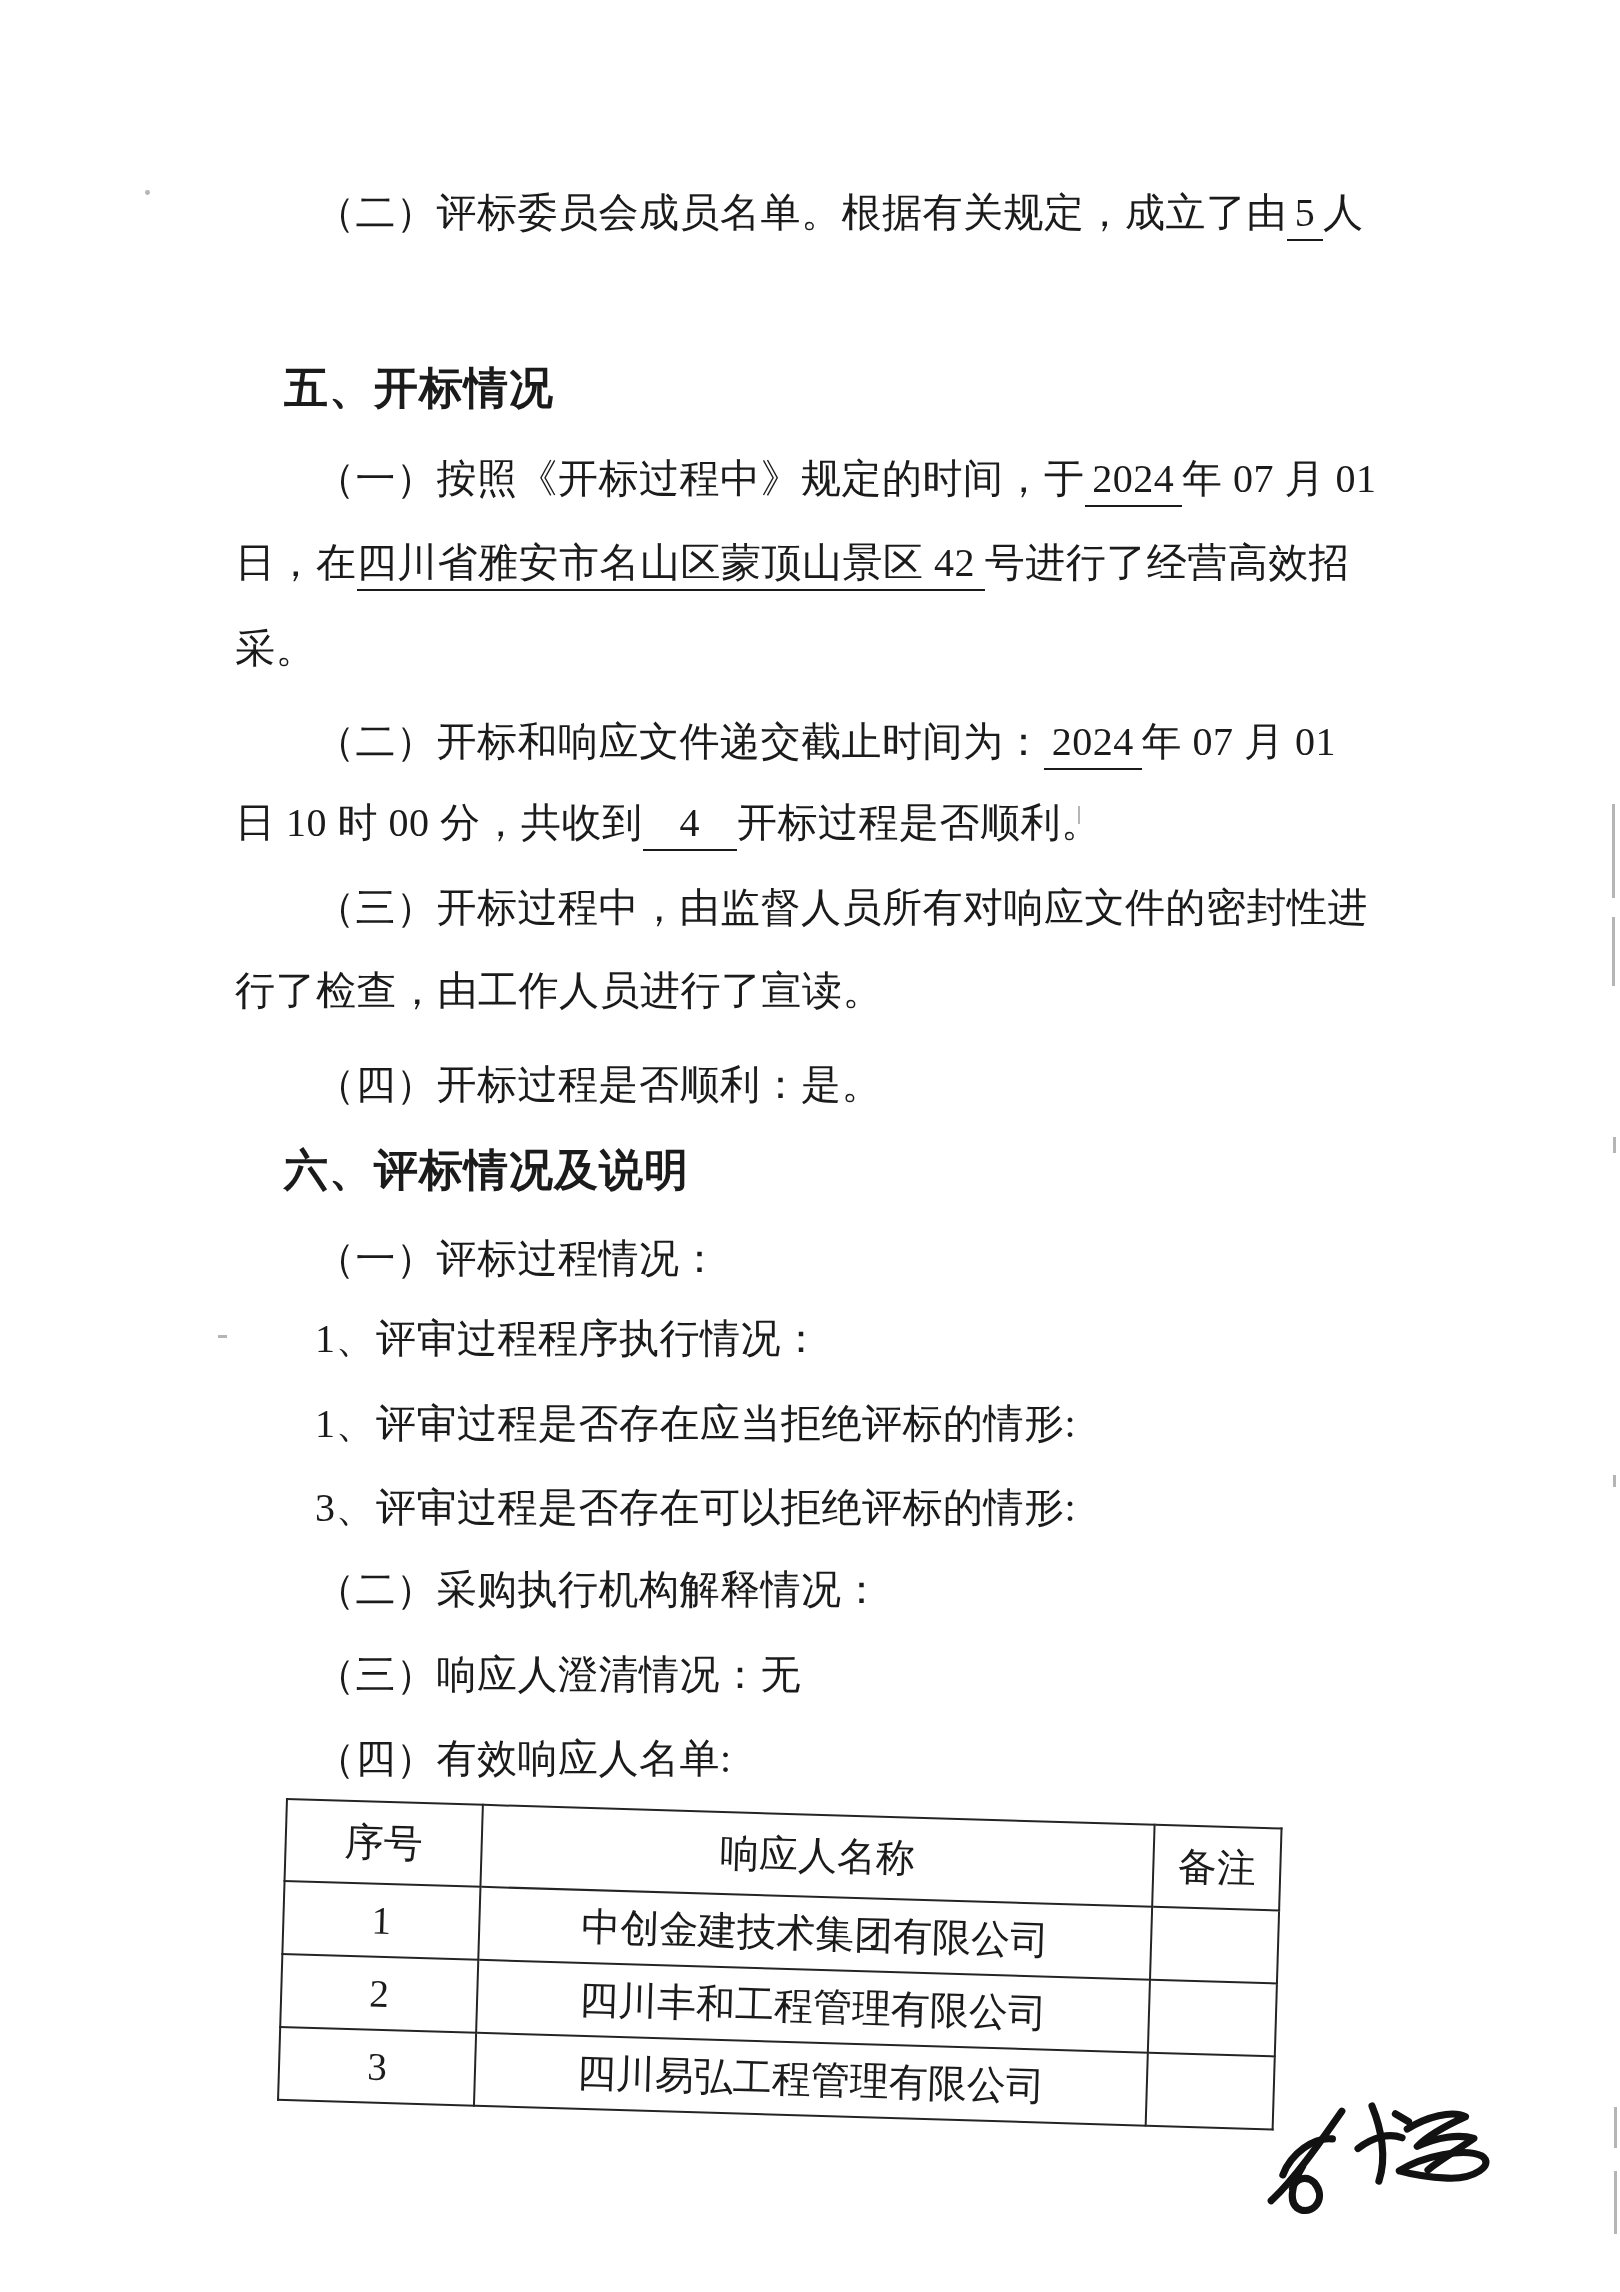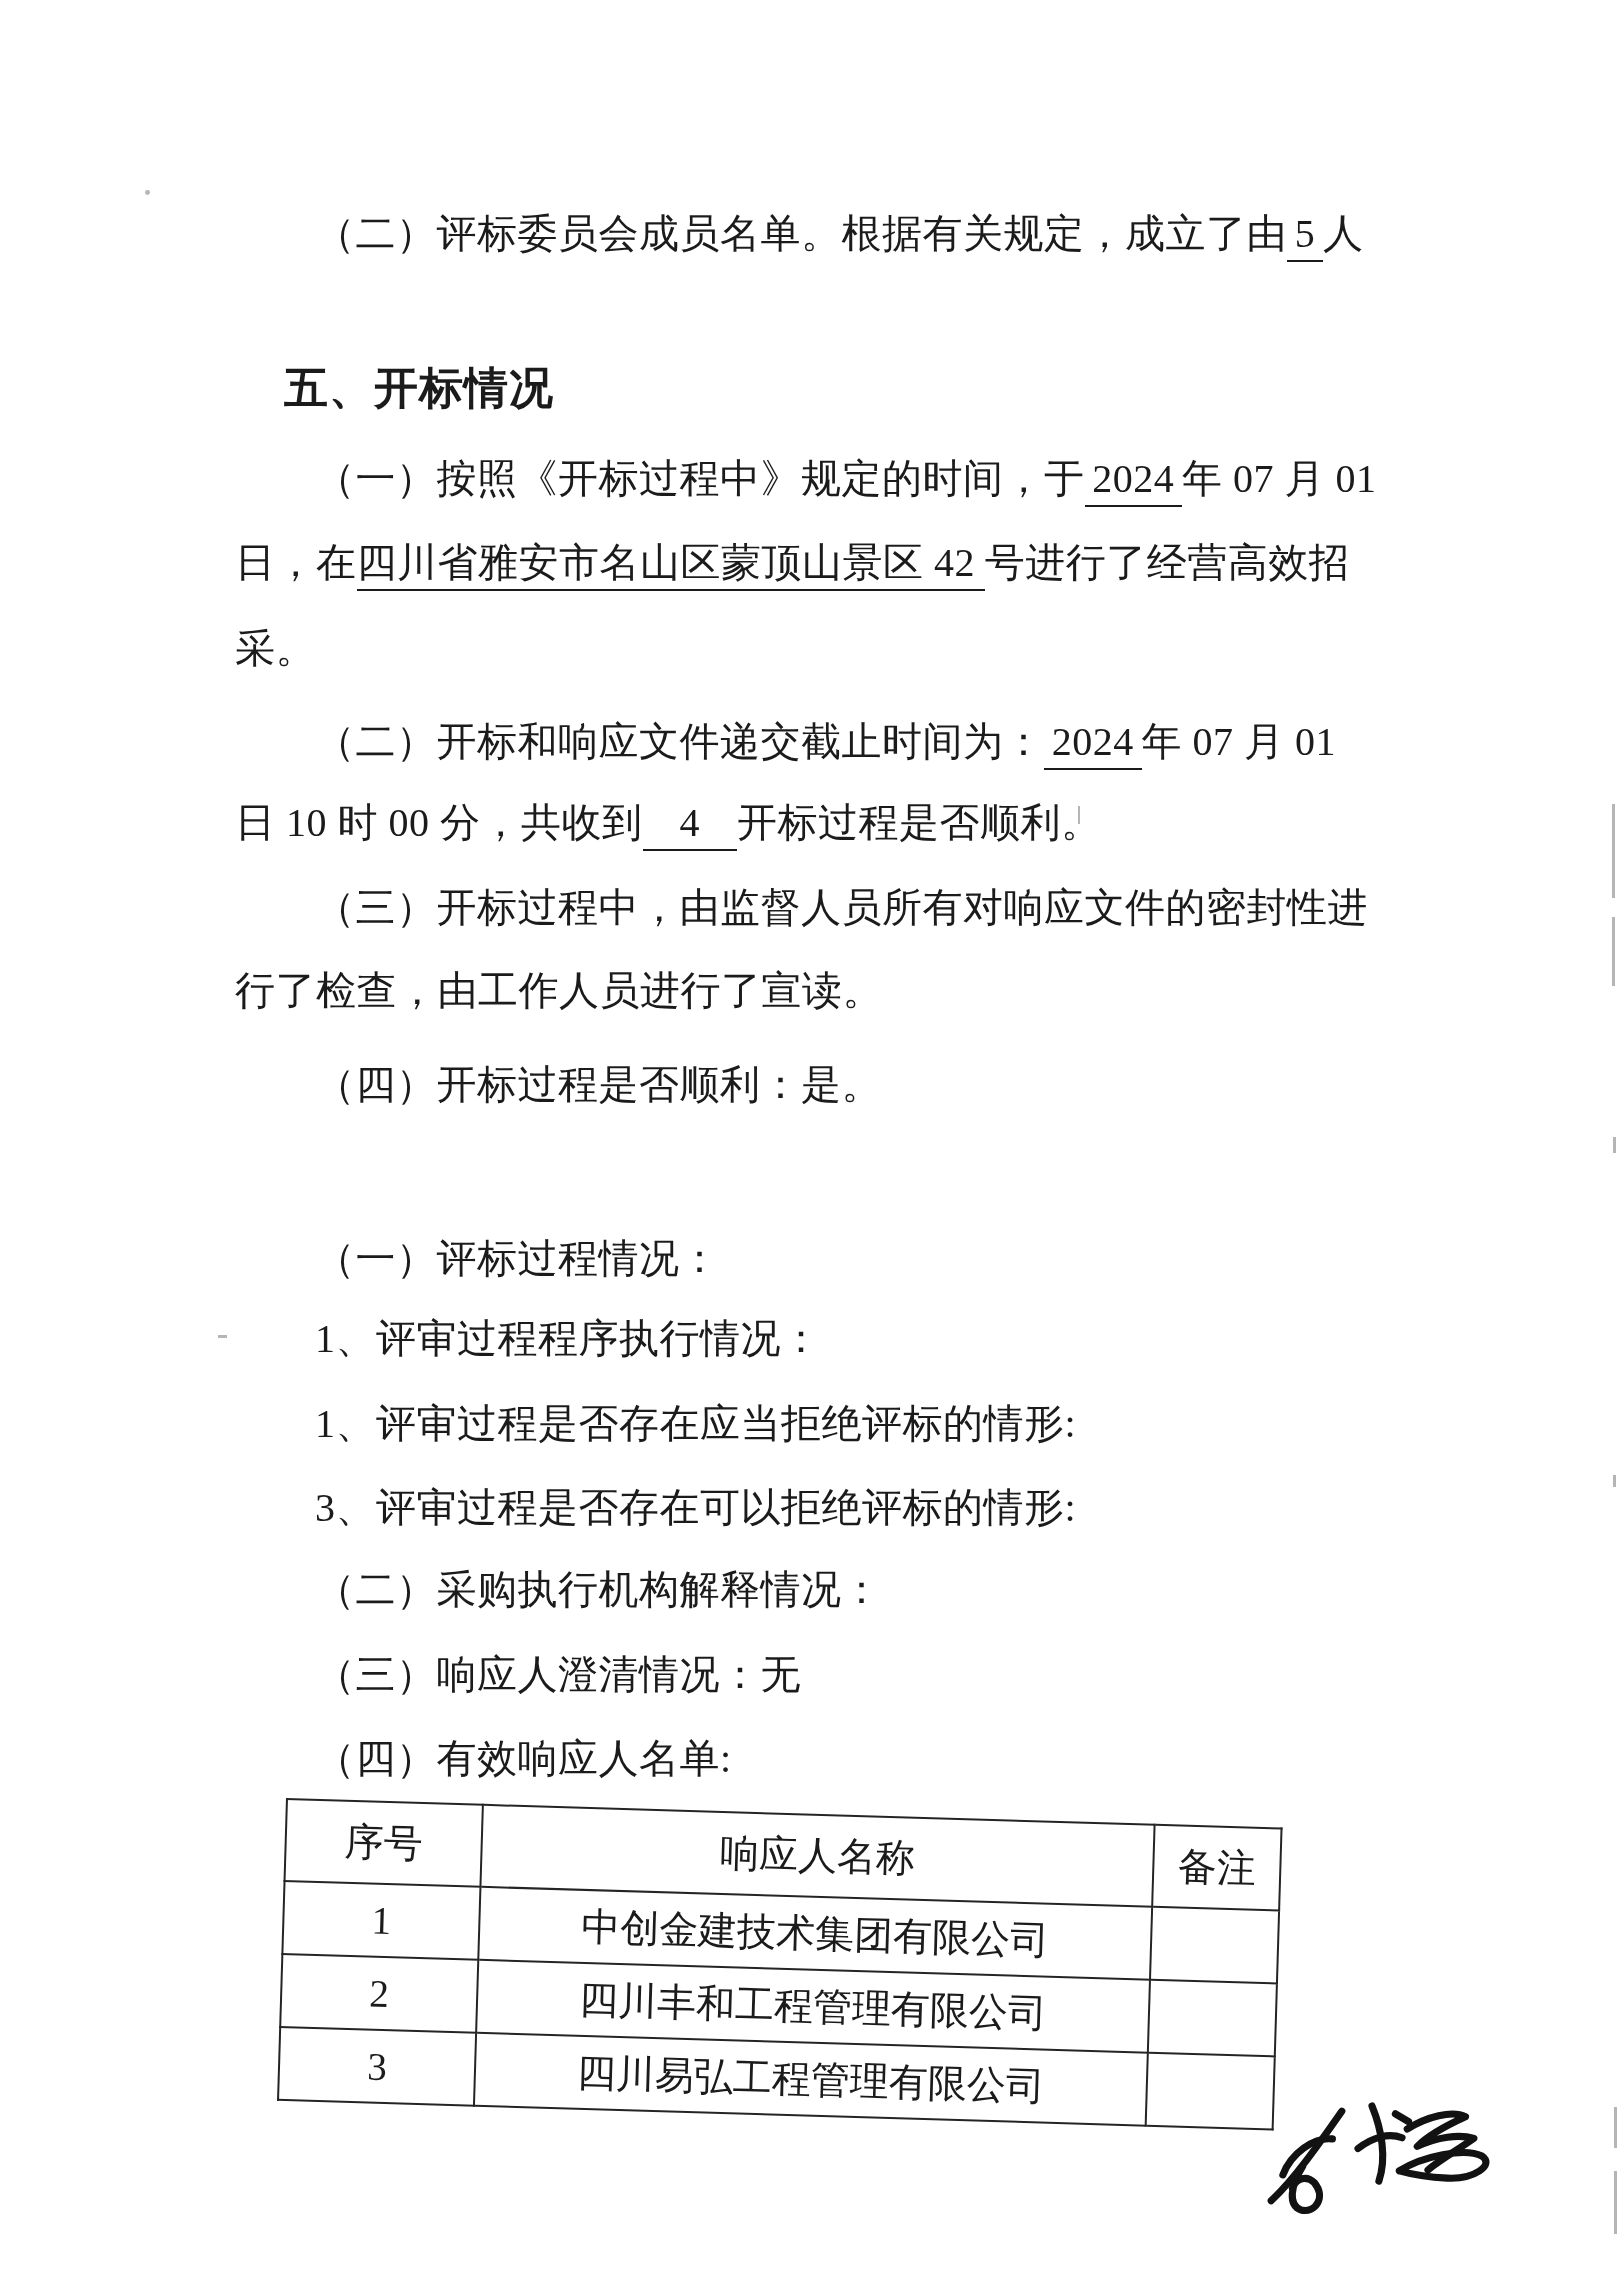--- a/index.html
+++ b/index.html
@@ -82,36 +82,37 @@
   }
   
   .artifact{position:absolute;background:#b5b5b5;}
   .dot{border-radius:50%;}
 </style>
 </head>
 <body>
 
 <div class="page">
 
-  <div class="line indent" style="top:208px"><span>（二）评标委员会成员名单。根据有关规定，成立了由</span><span class="u">5</span><span>人</span></div>
+  <div class="line indent" style="top:187px"><span>（二）评标委员会成员名单。根据有关规定，成立了由</span><span class="u">5</span><span>人</span></div>
 
   <div class="heading" style="top:361px">五、开标情况</div>
 
   <div class="line indent" style="top:453px"><span>（一）按照《开标过程中》规定的时间，于</span><span class="u">2024</span><span>年 07 月 01</span></div>
   <div class="line" style="top:537px"><span>日，在</span><span class="u-addr">四川省雅安市名山区蒙顶山景区 42</span><span>号进行了经营高效招</span></div>
   <div class="line" style="top:623px"><span>采。</span></div>
 
   <div class="line indent" style="top:716px"><span>（二）开标和响应文件递交截止时间为：</span><span class="u">2024</span><span>年 07 月 01</span></div>
   <div class="line" style="top:797px"><span>日 10 时 00 分，共收到</span><span class="u-wide">4</span><span>开标过程是否顺利。</span></div>
 
   <div class="line indent" style="top:882px"><span>（三）开标过程中，由监督人员所有对响应文件的密封性进</span></div>
   <div class="line" style="top:965px"><span>行了检查，由工作人员进行了宣读。</span></div>
 
   <div class="line indent" style="top:1059px"><span>（四）开标过程是否顺利：是。</span></div>
 
+  <div class="heading" style="top:1143px">六、评标情况及说明</div>
 
   <div class="line indent" style="top:1233px"><span>（一）评标过程情况：</span></div>
   <div class="line indent" style="top:1313px"><span>1、评审过程程序执行情况：</span></div>
   <div class="line indent" style="top:1398px"><span>1、评审过程是否存在应当拒绝评标的情形:</span></div>
   <div class="line indent" style="top:1482px"><span>3、评审过程是否存在可以拒绝评标的情形:</span></div>
   <div class="line indent" style="top:1564px"><span>（二）采购执行机构解释情况：</span></div>
   <div class="line indent" style="top:1649px"><span>（三）响应人澄清情况：无</span></div>
   <div class="line indent" style="top:1733px"><span>（四）有效响应人名单:</span></div>
 
   <div class="table-wrap">

